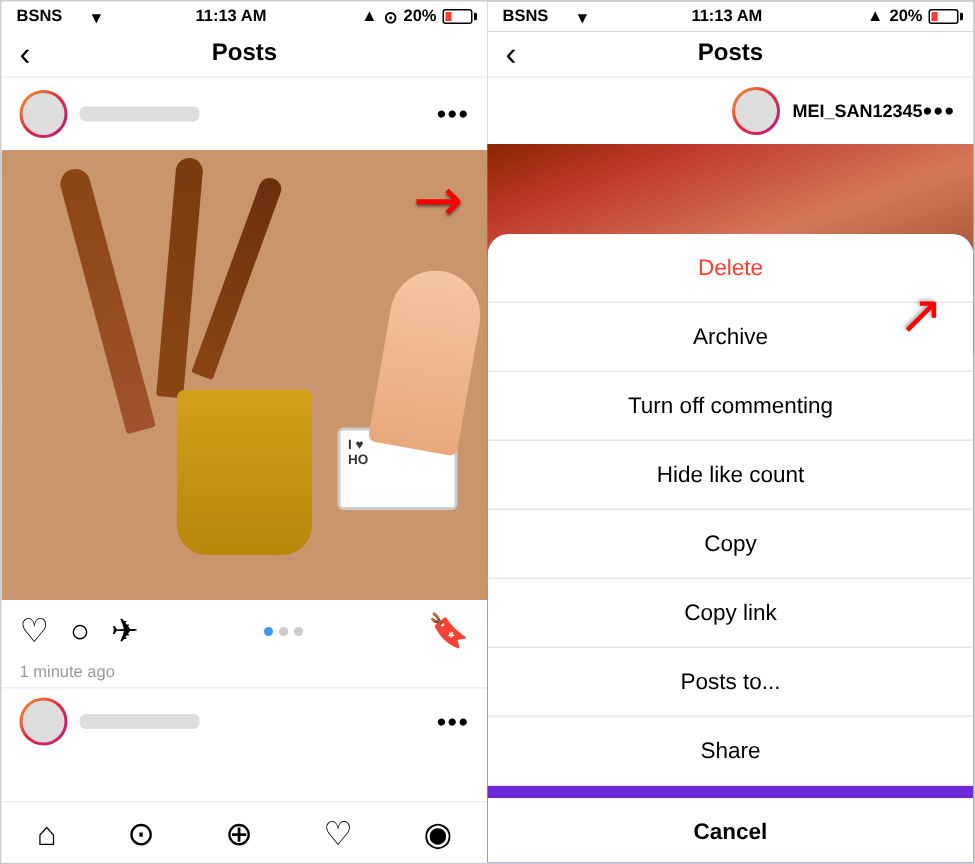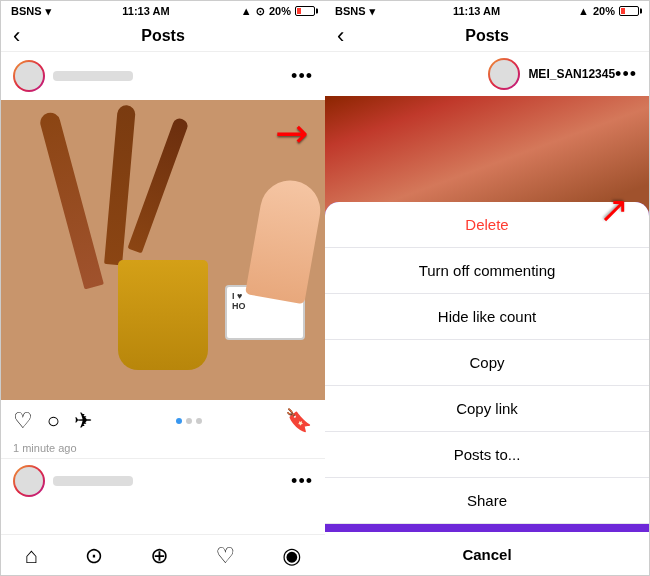--- a/index.html
+++ b/index.html
@@ -26,21 +26,21 @@
     .status-bar {
       display: flex;
       justify-content: space-between;
       align-items: center;
       padding: 4px 10px;
       font-size: 11px;
       font-weight: 600;
       height: 20px;
     }
 
-    .status-left { display: flex; align-items: center; gap: 4px; }
+    .status-left { display: flex; align-items: center; gap: 20px; }
     .status-right { display: flex; align-items: center; gap: 4px; }
     .battery-icon {
       width: 20px; height: 10px;
       border: 1.5px solid #000;
       border-radius: 2px;
       position: relative;
       display: flex; align-items: center;
     }
     .battery-icon::after {
       content: '';
@@ -463,20 +463,21 @@
   <div class="right-post-image">
     <div style="position:absolute;top:0;left:0;width:100%;height:100%;background:linear-gradient(160deg,#8B2500 0%,#c0392b 20%,#d4785a 50%,#a0522d 80%)"></div>
   </div>
 
   <div class="right-arrow-overlay">
     <span class="red-arrow" style="transform:rotate(180deg);display:inline-block">↙</span>
   </div>
 
   <div class="bottom-sheet">
     <div class="sheet-item delete">Delete</div>
+    <div class="sheet-item">Archive</div>
     <div class="sheet-item">Turn off commenting</div>
     <div class="sheet-item">Hide like count</div>
     <div class="sheet-item">Copy</div>
     <div class="sheet-item">Copy link</div>
     <div class="sheet-item">Posts to...</div>
     <div class="sheet-item">Share</div>
     <div class="sheet-item cancel">Cancel</div>
   </div>
 
   <div class="watermark">wsxdm.com</div>

